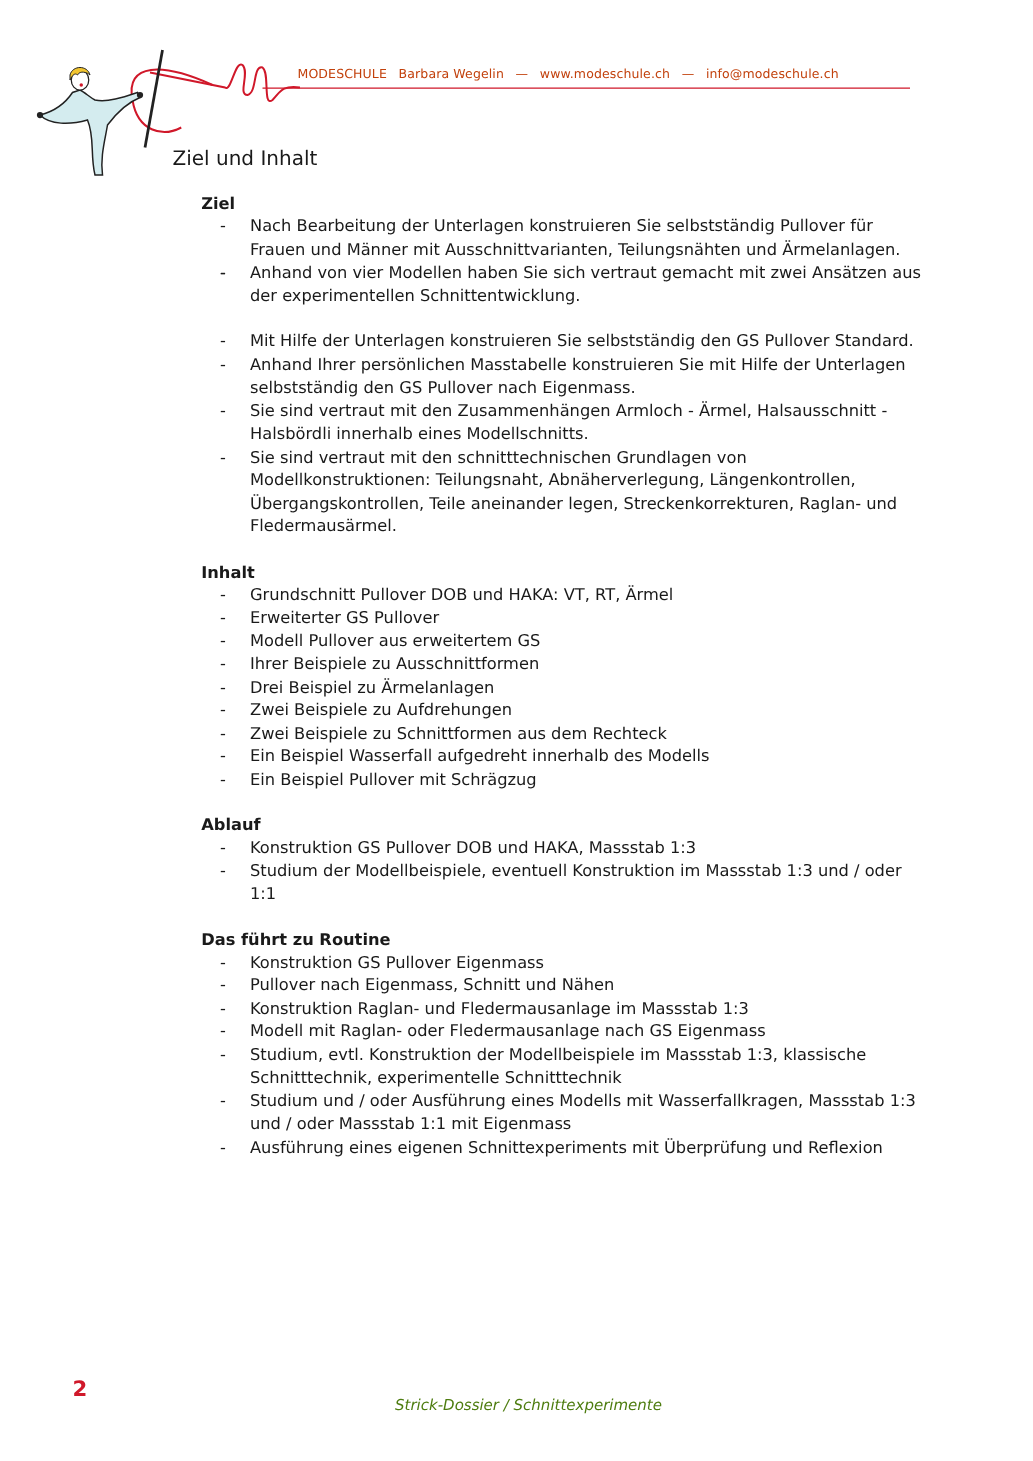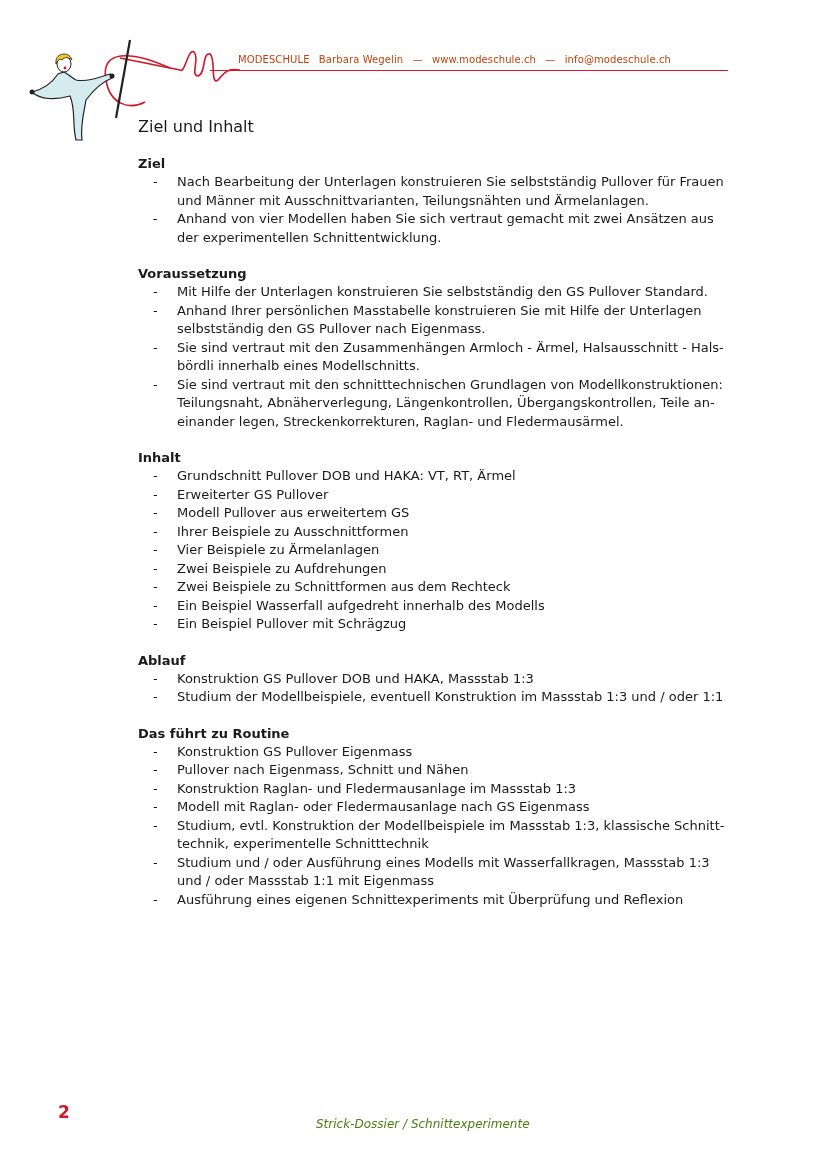--- a/index.html
+++ b/index.html
@@ -6,21 +6,21 @@
   body { width: 826px; height: 1169px; position: relative; overflow: hidden;
          font-family: "DejaVu Sans", "Liberation Sans", sans-serif; color: #1a1a1a; }
   .logo { position: absolute; left: 20px; top: 30px; width: 220px; height: 120px; }
   .header-text { position: absolute; left: 238px; top: 54px; font-size: 10px;
                  letter-spacing: 0.1px; color: #c2410c; white-space: nowrap; }
   .header-text .sep { margin: 0 6px; }
   .header-text .gap { margin-right: 6px; }
   .header-line { position: absolute; left: 210px; top: 70px; width: 518px; height: 1px; background: #d0182a; }
   .content { position: absolute; left: 138px; top: 117px; width: 600px; }
   .page-title { font-size: 16px; font-weight: normal; margin: 0 0 18px 0; line-height: 20px; }
-  .section { margin-bottom: 18px; }
+  .section { margin-bottom: 18px; margin-left: 23px; }
   .section-heading { font-size: 13px; font-weight: bold; line-height: 18px; margin: 0; }
   ul.items { list-style: none; margin: 0; padding: 0; }
   ul.items li { position: relative; padding-left: 39px; font-size: 13px; line-height: 18.5px; }
   ul.items li .dash { position: absolute; left: 15px; top: 0; }
   .page-number { position: absolute; left: 58px; top: 1102px; font-size: 17px; font-weight: bold; color: #d0182a; }
   .footer-text { position: absolute; left: 316px; top: 1117px; font-size: 12px; font-style: italic; color: #4d7c0f; }
 </style>
 </head>
 <body>
 
@@ -57,36 +57,35 @@
   <div id="sections">
       <div class="section">
         <h2 class="section-heading">Ziel</h2>
         <ul class="items">
           <li><span class="dash">-</span><span>Nach Bearbeitung der Unterlagen konstruieren Sie selbstständig Pullover für Frauen und Männer mit Ausschnittvarianten, Teilungsnähten und Ärmelanlagen.</span></li>
           <li><span class="dash">-</span></li>
           <li><span class="dash">-</span><span>Anhand von vier Modellen haben Sie sich vertraut gemacht mit zwei Ansätzen aus der experimentellen Schnittentwicklung.</span></li>
         </ul>
       </div>
       <div class="section">
-        <h2 class="section-heading">Voraussetzung</h2>
         <ul class="items">
           <li><span class="dash">-</span><span>Mit Hilfe der Unterlagen konstruieren Sie selbstständig den GS Pullover Standard.</span></li>
           <li><span class="dash">-</span><span>Anhand Ihrer persönlichen Masstabelle konstruieren Sie mit Hilfe der Unterlagen selbstständig den GS Pullover nach Eigenmass.</span></li>
           <li><span class="dash">-</span><span>Sie sind vertraut mit den Zusammenhängen Armloch - Ärmel, Halsausschnitt - Hals­bördli innerhalb eines Modellschnitts.</span></li>
           <li><span class="dash">-</span><span>Sie sind vertraut mit den schnitttechnischen Grundlagen von Modellkonstruktionen: Teilungsnaht, Abnäherverlegung, Längenkontrollen, Übergangskontrollen, Teile an­einander legen, Streckenkorrekturen, Raglan- und Fledermausärmel.</span></li>
         </ul>
       </div>
       <div class="section">
         <h2 class="section-heading">Inhalt</h2>
         <ul class="items">
           <li><span class="dash">-</span><span>Grundschnitt Pullover DOB und HAKA:  VT, RT, Ärmel</span></li>
           <li><span class="dash">-</span><span>Erweiterter GS Pullover</span></li>
           <li><span class="dash">-</span><span>Modell Pullover aus erweitertem GS</span></li>
           <li><span class="dash">-</span><span>Ihrer Beispiele zu Ausschnittformen</span></li>
-          <li><span class="dash">-</span><span>Vier Beispiele zu Ärmelanlagen</span></li>
+          <li><span class="dash">-</span><span>Drei Beispiel zu Ärmelanlagen</span></li>
           <li><span class="dash">-</span><span>Zwei Beispiele zu Aufdrehungen</span></li>
           <li><span class="dash">-</span><span>Zwei Beispiele zu Schnittformen aus dem Rechteck</span></li>
           <li><span class="dash">-</span><span>Ein Beispiel Wasserfall aufgedreht innerhalb des Modells</span></li>
           <li><span class="dash">-</span><span>Ein Beispiel Pullover mit Schrägzug</span></li>
         </ul>
       </div>
       <div class="section">
         <h2 class="section-heading">Ablauf</h2>
         <ul class="items">
           <li><span class="dash">-</span><span>Konstruktion GS Pullover DOB und HAKA, Massstab 1:3</span></li>

